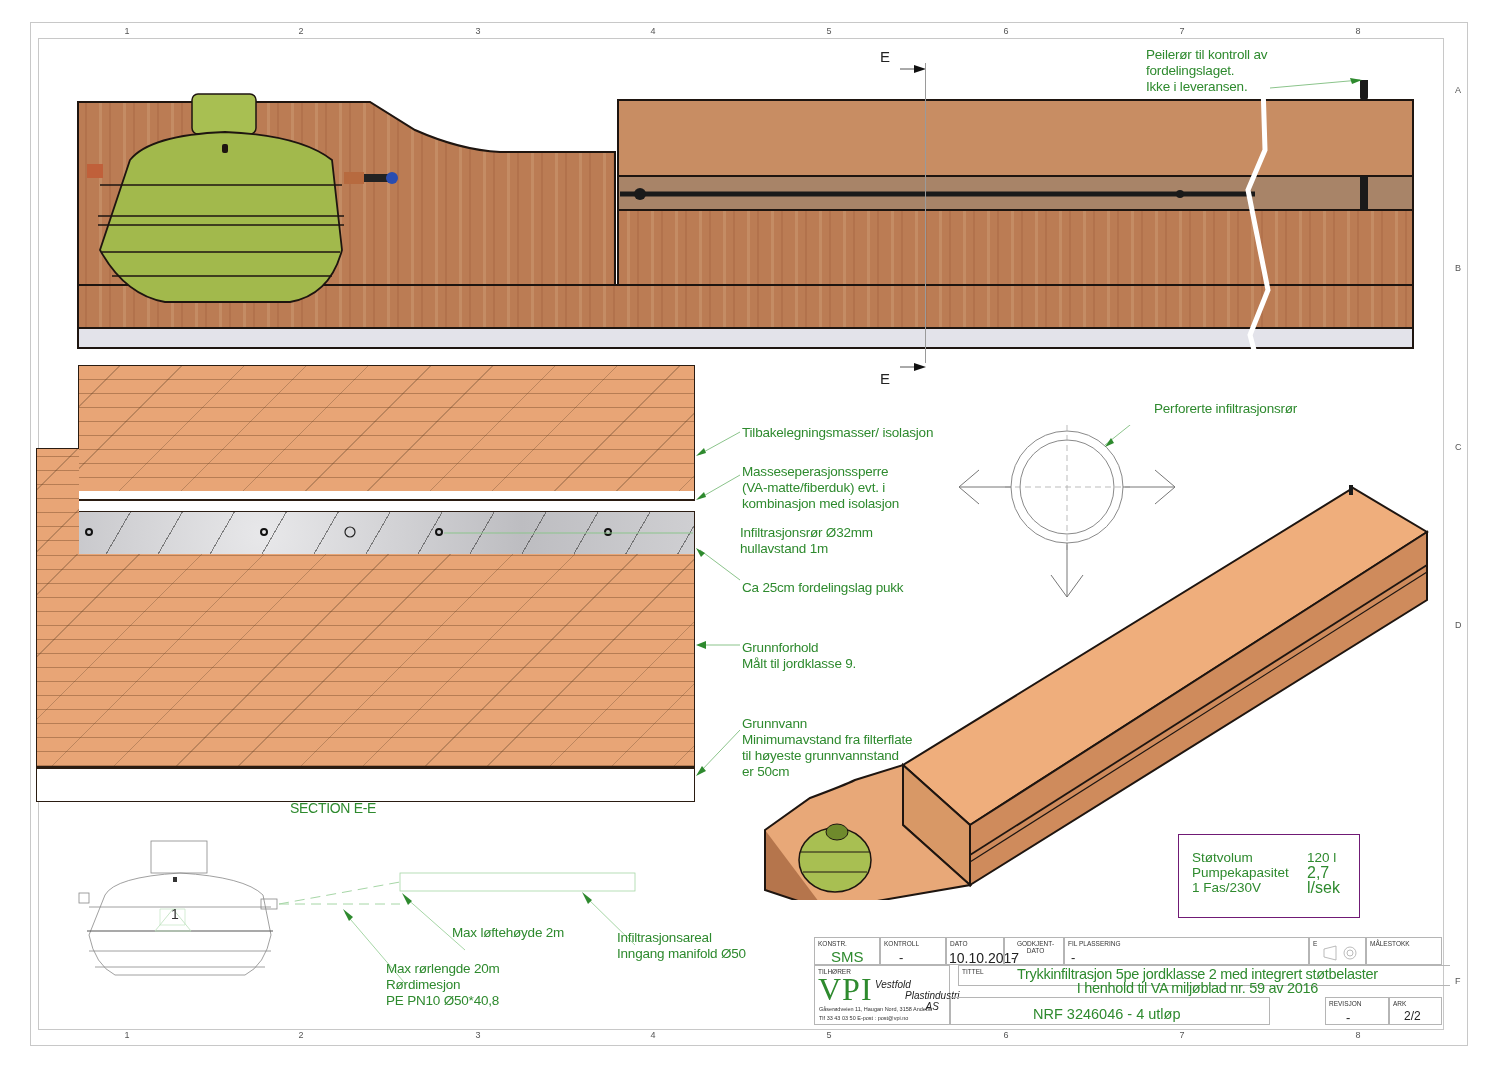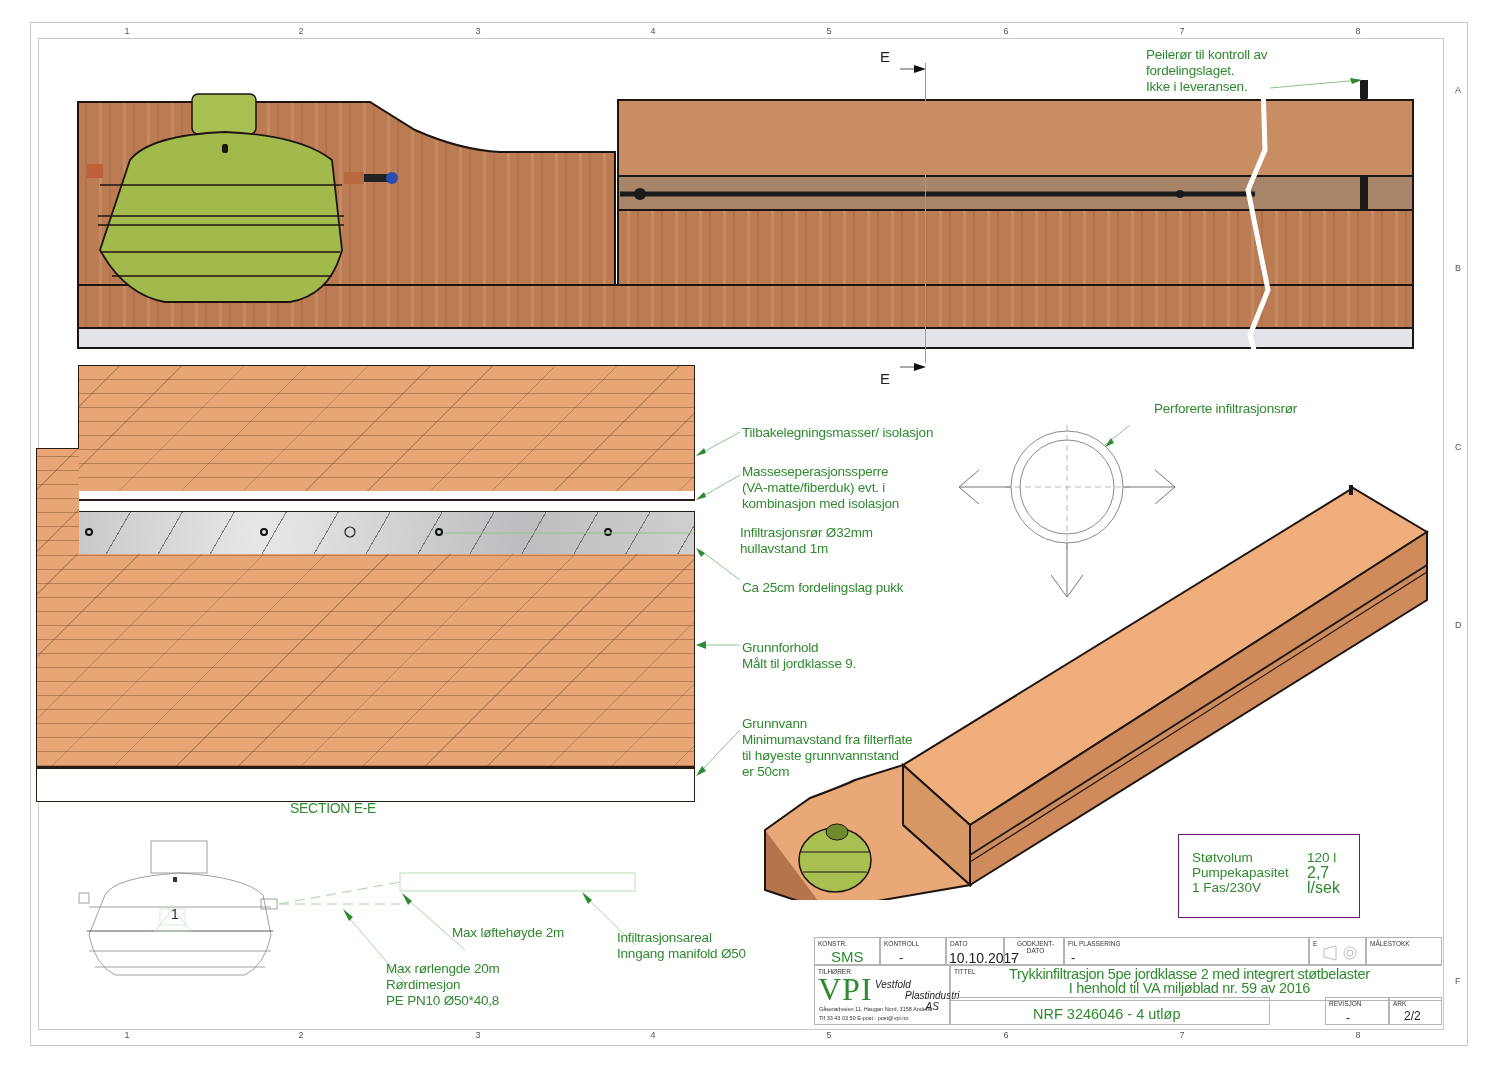--- a/index.html
+++ b/index.html
@@ -306,21 +306,21 @@
 
   <div class="tblcell" style="left:0;top:28px;width:136px;height:60px;">
     <span class="tbl-lbl">TILHØRER</span>
     <span class="abs" style="left:3px;top:5px;font-family:'Liberation Serif',serif;font-size:32px;color:#2e8a2e;letter-spacing:1px;">VPI</span>
     <span class="abs" style="left:60px;top:13px;font-size:10px;font-style:italic;color:#222;">Vestfold</span>
     <span class="abs" style="left:62px;top:24px;font-size:10px;font-style:italic;color:#222;margin-left:28px;">Plastindustri AS</span>
     <span class="abs" style="left:4px;top:40px;font-size:5.5px;color:#333;white-space:nowrap;">Gåserødveien 11, Haugan Nord, 3158 Andebu</span>
     <span class="abs" style="left:4px;top:49px;font-size:5.5px;color:#333;white-space:nowrap;">Tlf 33 43 03 50   E-post : post@vpi.no</span>
   </div>
 
-  <div class="tblcell" style="left:136px;top:28px;width:492px;height:36px;border-right:none;">
+  <div class="tblcell" style="left:144px;top:28px;width:492px;height:21px;border-right:none;">
     <span class="tbl-lbl">TITTEL</span>
     <div class="abs" style="left:58px;top:1px;color:#2e8a2e;font-size:14.5px;line-height:14px;white-space:nowrap;letter-spacing:-0.3px;">
       <div>Trykkinfiltrasjon 5pe jordklasse 2 med integrert støtbelaster</div>
       <div>I henhold til VA miljøblad nr. 59 av 2016</div>
     </div>
   </div>
 
   <div class="tblcell" style="left:136px;top:60px;width:320px;height:28px;">
     <span class="abs" style="left:82px;top:8px;color:#2e8a2e;font-size:14.5px;white-space:nowrap;">NRF 3246046 - 4 utløp</span>
   </div>

